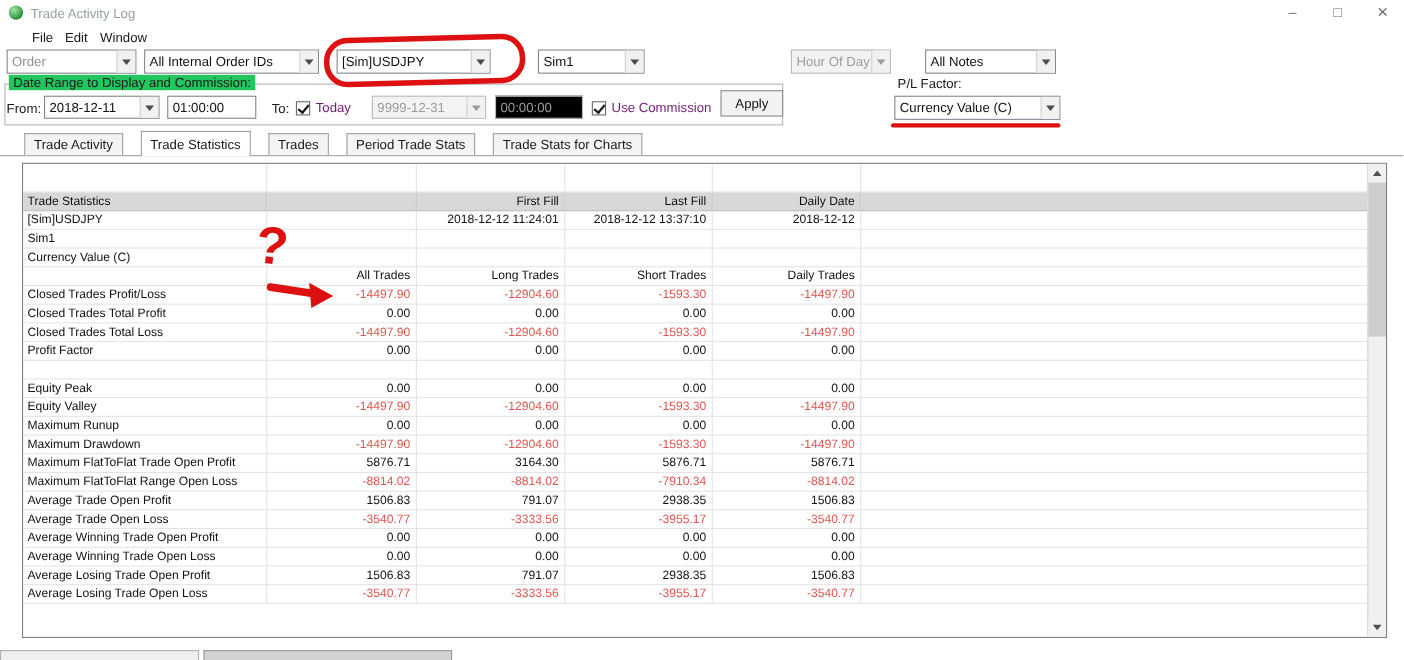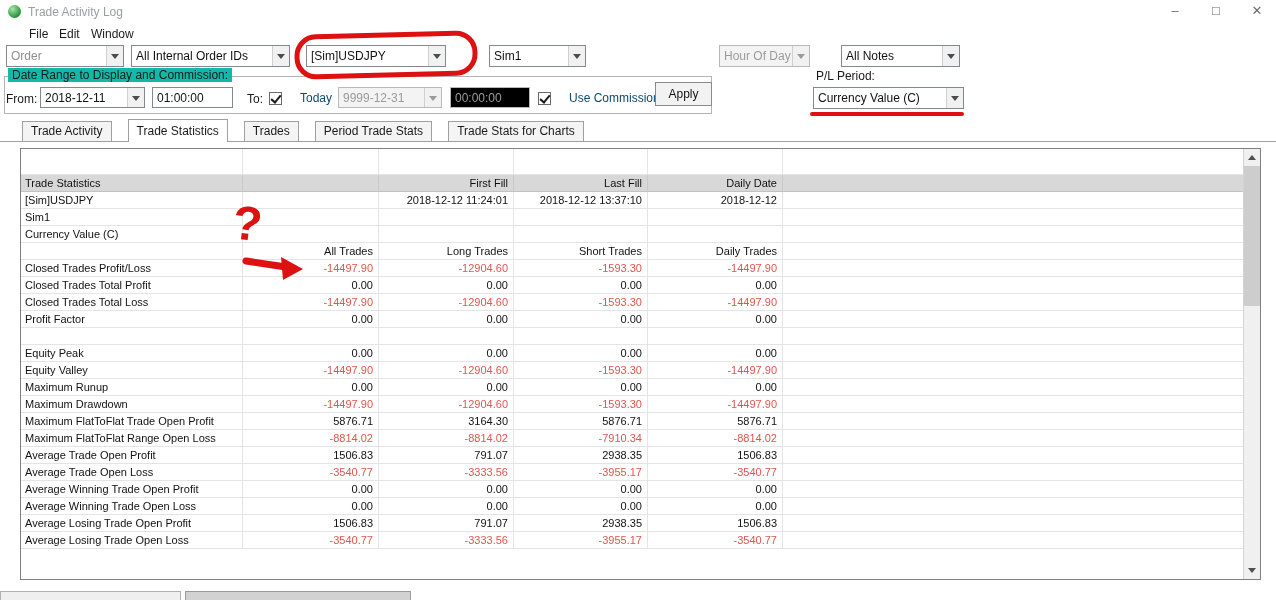--- a/index.html
+++ b/index.html
@@ -30,24 +30,24 @@
   .combo.disabled { background: #f3f3f3; border-color: #b9b9b9; }
   .combo.disabled .txt { color: #9b9b9b; }
   .combo.disabled .drop::after { border-top-color: #9b9b9b; }
   .field { position: absolute; height: 21px; border: 1px solid #828790; background: #fff;
            font-size: 12px; padding: 0 4px; font-family: "Liberation Sans", sans-serif; color: #111; }
   .field:disabled { color: #9b9b9b; background: #000000; border-color: #b9b9b9; }
 
   
   .groupbox { position: absolute; left: 4px; top: 76px; width: 708px; height: 38px;
               border: 1px solid #b4b4b4; }
-  .grouplabel { position: absolute; left: 8px; top: 68px; background: #14b8a6; padding: 0 4px; font-size: 12px; color: #1a1a1a; }
+  .grouplabel { position: absolute; left: 8px; top: 68px; background: #22c55e; padding: 0 4px; font-size: 12px; color: #1a1a1a; }
   .lbl { position: absolute; font-size: 12px; color: #1a1a1a; }
 
-  .check { position: absolute; display: flex; align-items: center; gap: 18px; font-size: 12px; height: 16px; color: #0c4a6e; }
+  .check { position: absolute; display: flex; align-items: center; gap: 5px; font-size: 12px; height: 16px; color: #701a75; }
   .box { width: 13px; height: 13px; border: 1px solid #6a6a6a; background: #fff; position: relative; flex: 0 0 13px; }
   .box.checked::after { content: ""; position: absolute; left: 3px; top: 0; width: 4px; height: 8px;
                         border-right: 2px solid #1a1a1a; border-bottom: 2px solid #1a1a1a; transform: rotate(40deg); }
 
   .btn { position: absolute; left: 655px; top: 82px; width: 57px; height: 24px; background: #f2f2f2;
          border: 1px solid #8a8a8a; font-size: 12px; text-align: center; line-height: 22px; color: #111; cursor: default; }
 
   
   .tabstrip { position: absolute; left: 0; top: 119px; width: 1276px; height: 23px;
               border-bottom: 1px solid #a0a0a0; display: flex; align-items: flex-end; padding-left: 22px; }
@@ -153,21 +153,21 @@
     <span class="txt">9999-12-31</span>
     <span class="drop"></span>
   </div>
   <input class="field" style="left: 450px; top: 87px; width: 80px;" disabled="" value="00:00:00">
   <span class="check" style="left:538px;top:90px">
     <span class="box checked"></span>
     <span>Use Commission</span>
   </span>
   <div class="btn">Apply</div>
 
-  <span class="lbl" style="left:816px;top:69px">P/L Period:</span>
+  <span class="lbl" style="left:816px;top:69px">P/L Factor:</span>
   <div class="combo" style="left:813px;top:87px;width:151px">
     <span class="txt">Currency Value (C)</span>
     <span class="drop"></span>
   </div>
 
   <div class="tabstrip">
     <div class="tab">Trade Activity</div>
     <div class="tab active">Trade Statistics</div>
     <div class="tab">Trades</div>
     <div class="tab">Period Trade Stats</div>

